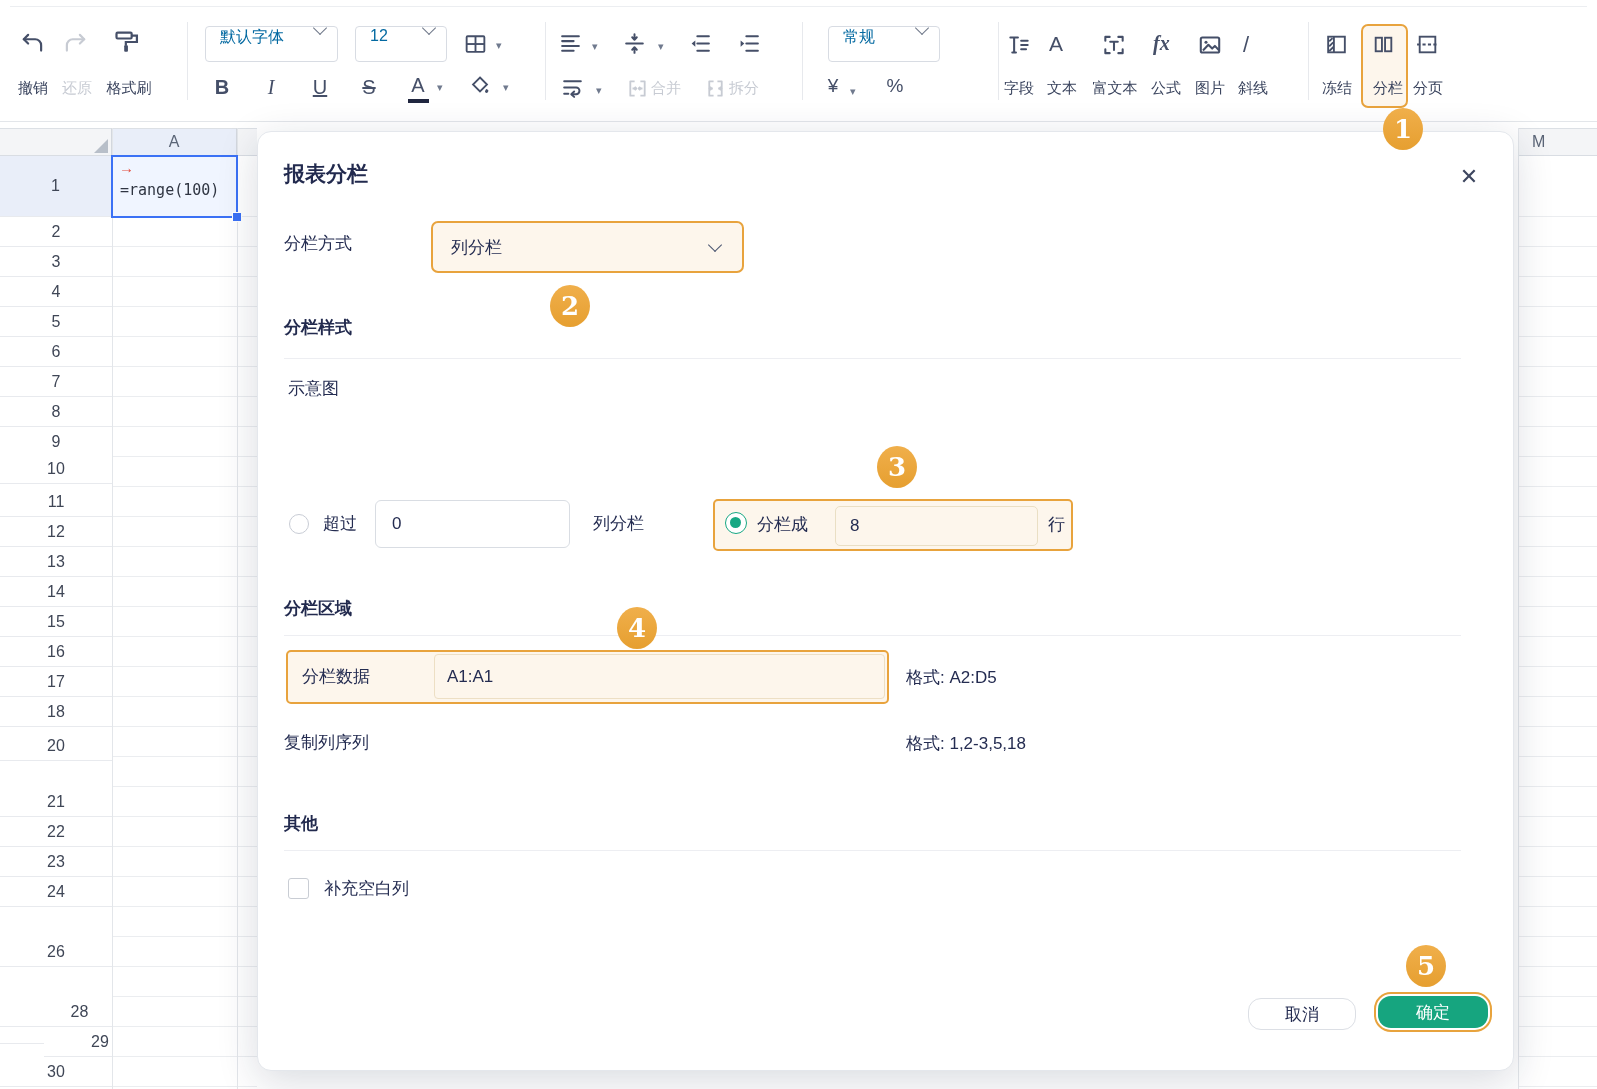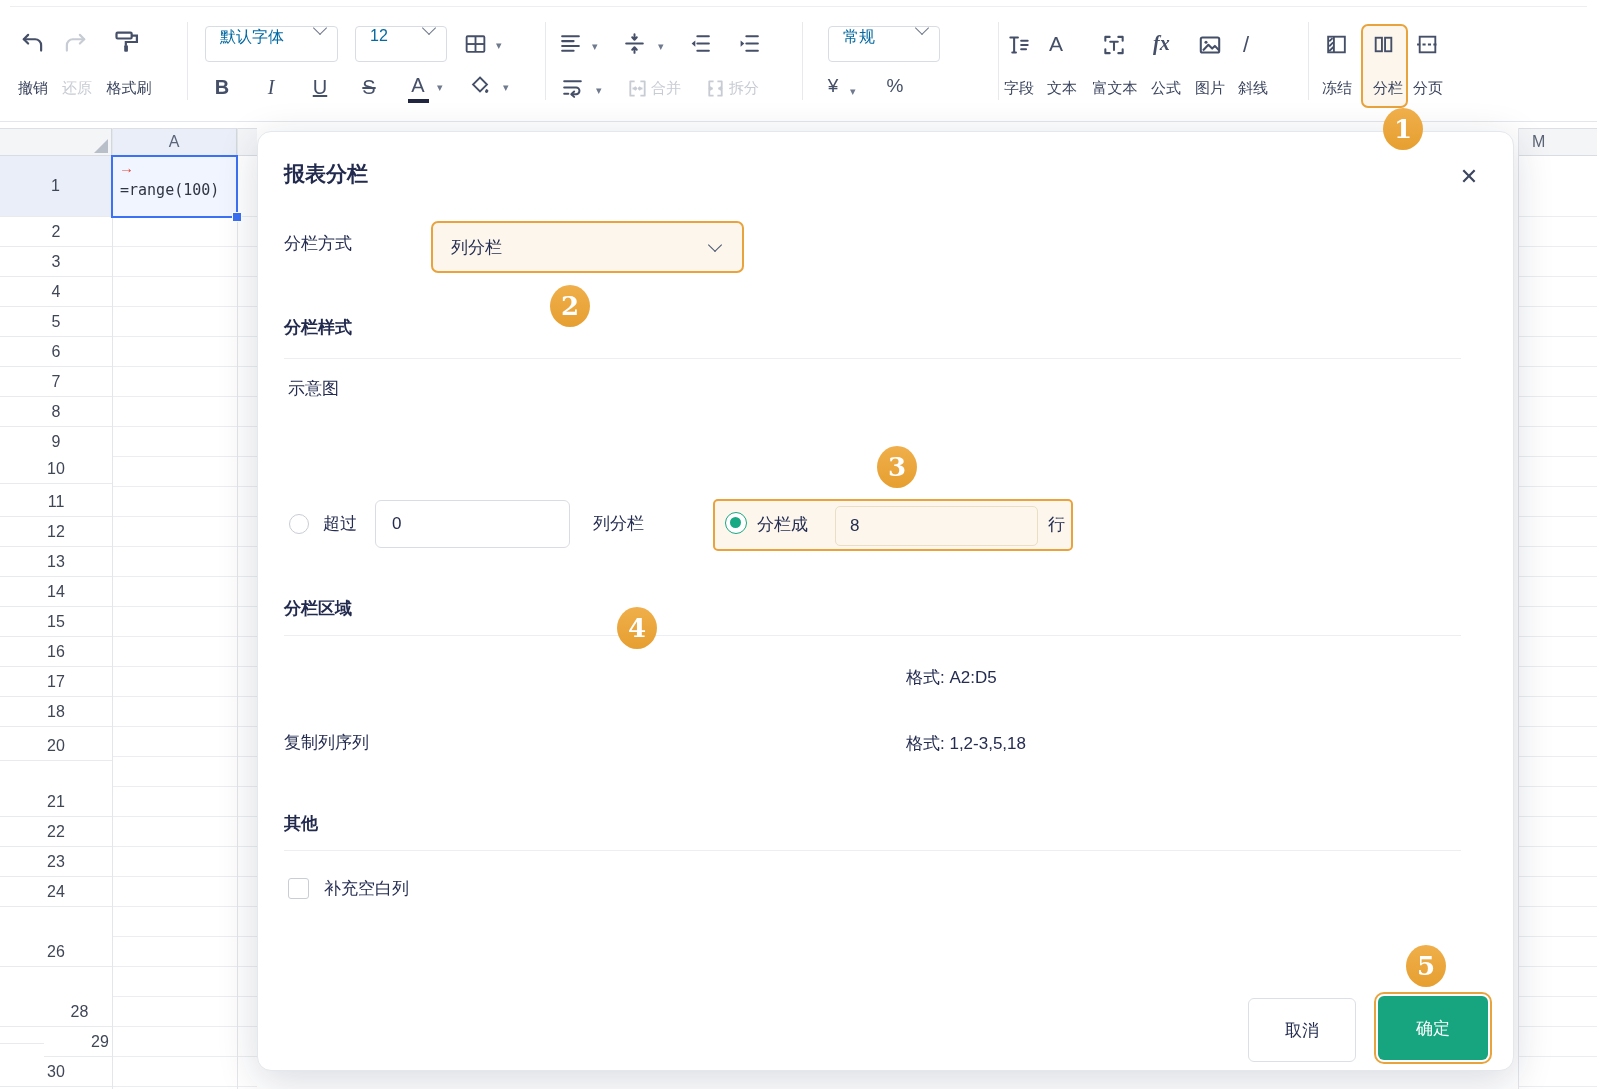--- a/index.html
+++ b/index.html
@@ -72,21 +72,21 @@
              border:1px solid #EADFC4;border-radius:5px;font-size:17px;color:#242C51;
              padding-left:14px;box-sizing:border-box;font-family:inherit;outline:none;}
   .databox{position:absolute;left:28px;top:518px;width:603px;height:54px;border:2px solid #E8A33D;
            border-radius:5px;background:#FDF6EC;box-sizing:border-box;}
   .data-inp{position:absolute;left:146px;top:2px;width:451px;height:45px;background:#FDF6EC;
             border:1px solid #EDDFC4;border-radius:4px;font-size:17px;color:#242C51;
             padding-left:12px;box-sizing:border-box;font-family:inherit;outline:none;}
   .hint{position:absolute;left:648px;font-size:17px;color:#242C51;white-space:nowrap;}
   .checkbox{position:absolute;left:30px;top:746px;width:21px;height:21px;border:1px solid #C9CDD4;
             border-radius:3px;background:#fff;box-sizing:border-box;}
-  .btn{position:absolute;height:64px;border-radius:6px;display:flex;align-items:center;justify-content:center;
+  .btn{position:absolute;height:32px;border-radius:13px;display:flex;align-items:center;justify-content:center;
        font-size:17px;box-sizing:border-box;cursor:default;}
   .btn-cancel{left:990px;top:866px;width:108px;background:#fff;border:1px solid #DCDFE5;color:#242C51;}
   .btn-ok{left:1120px;top:864px;width:110px;background:#16A57F;color:#fff;border:none;
           outline:2.5px solid #E8A33D;outline-offset:2px;}
   
   .badge{position:absolute;width:40px;height:42px;border-radius:50%;color:#fff;z-index:30;
          background:linear-gradient(180deg,#F0AF4B,#E69F30);display:flex;align-items:center;
          justify-content:center;font-family:"DejaVu Serif",serif;font-size:26px;font-weight:bold;}
 </style>
 </head>
@@ -425,20 +425,24 @@
   <div class="hl-group">
     <div class="radio sel" style="left:10px;top:11px"></div>
     <div class="dlg-label" style="left:42px;top:13px">分栏成</div>
     <input class="split-inp" value="8" style="">
     <div class="dlg-label" style="left:333px;top:13px">行</div>
   </div>
 
   <div class="sec-head" style="left:26px;top:465px">分栏区域</div>
   <div class="sec-div" style="top:503px"></div>
 
+  <div class="databox">
+    <div class="dlg-label" style="left:14px;top:14px">分栏数据</div>
+    <input class="data-inp" value="A1:A1" style="">
+  </div>
   <div class="hint" style="top:534px">格式: A2:D5</div>
 
   <div class="dlg-label" style="left:26px;top:600px">复制列序列</div>
   <div class="hint" style="top:600px">格式: 1,2-3,5,18</div>
 
   <div class="sec-head" style="left:26px;top:680px">其他</div>
   <div class="sec-div" style="top:718px"></div>
 
   <div class="checkbox"></div>
   <div class="dlg-label" style="left:66px;top:746px">补充空白列</div>

